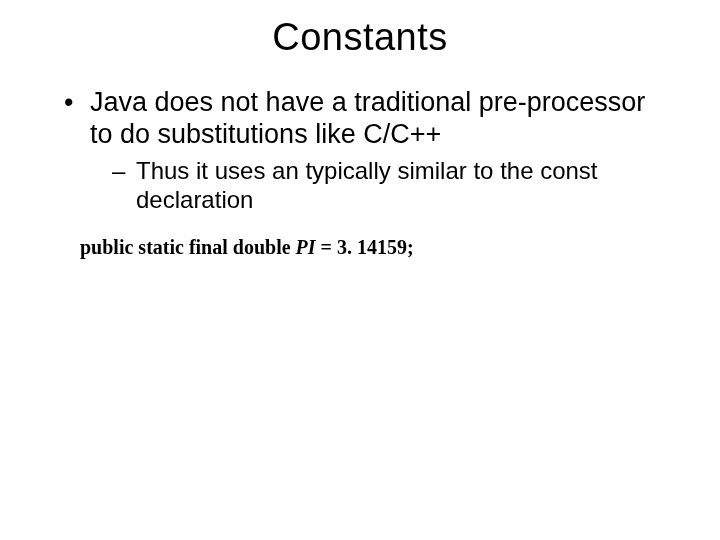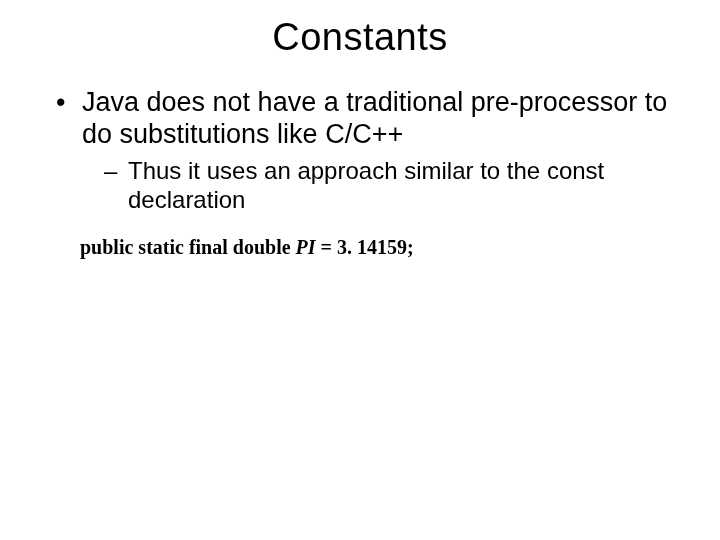--- a/index.html
+++ b/index.html
@@ -20,21 +20,21 @@
   }
   .title {
     text-align: center;
     font-size: 38px;
     font-weight: 400;
     margin: 6px 0 28px 0;
     letter-spacing: 0.5px;
   }
   ul.level1 {
     list-style: none;
-    margin: 8px;
+    margin: 16px;
     padding: 0 40px 0 40px;
   }
   ul.level1 > li {
     position: relative;
     padding-left: 34px;
     font-size: 27px;
     line-height: 1.18;
     margin-bottom: 6px;
   }
   ul.level1 > li::before {
@@ -79,20 +79,20 @@
 <body>
 
 <div class="slide">
   <div class="title">Constants</div>
 
   <ul class="level1">
     <li>
       <span>Java does not have a traditional pre-processor to do substitutions like C/C++</span>
       <ul class="level2">
         <li>
-          <span>Thus it uses an approach similar to the const declaration</span>
+          <span>Thus it uses an typically similar to the const declaration</span>
         </li>
       </ul>
     </li>
   </ul>
 
   <div class="code-line"><span>public static final double </span><span class="code-ident">PI</span><span> = 3. 14159;</span></div>
 </div>
 
 </body></html>

